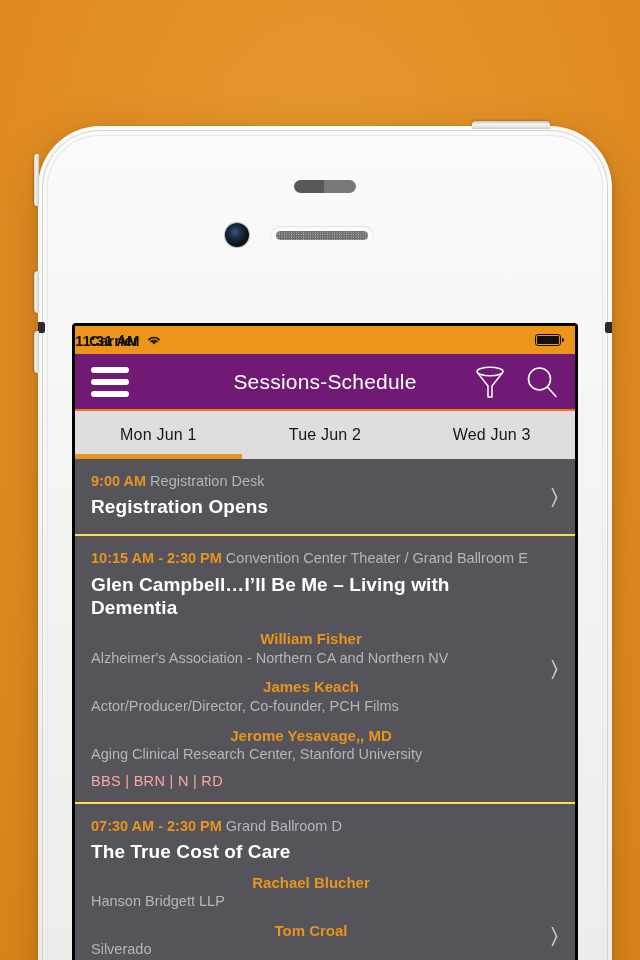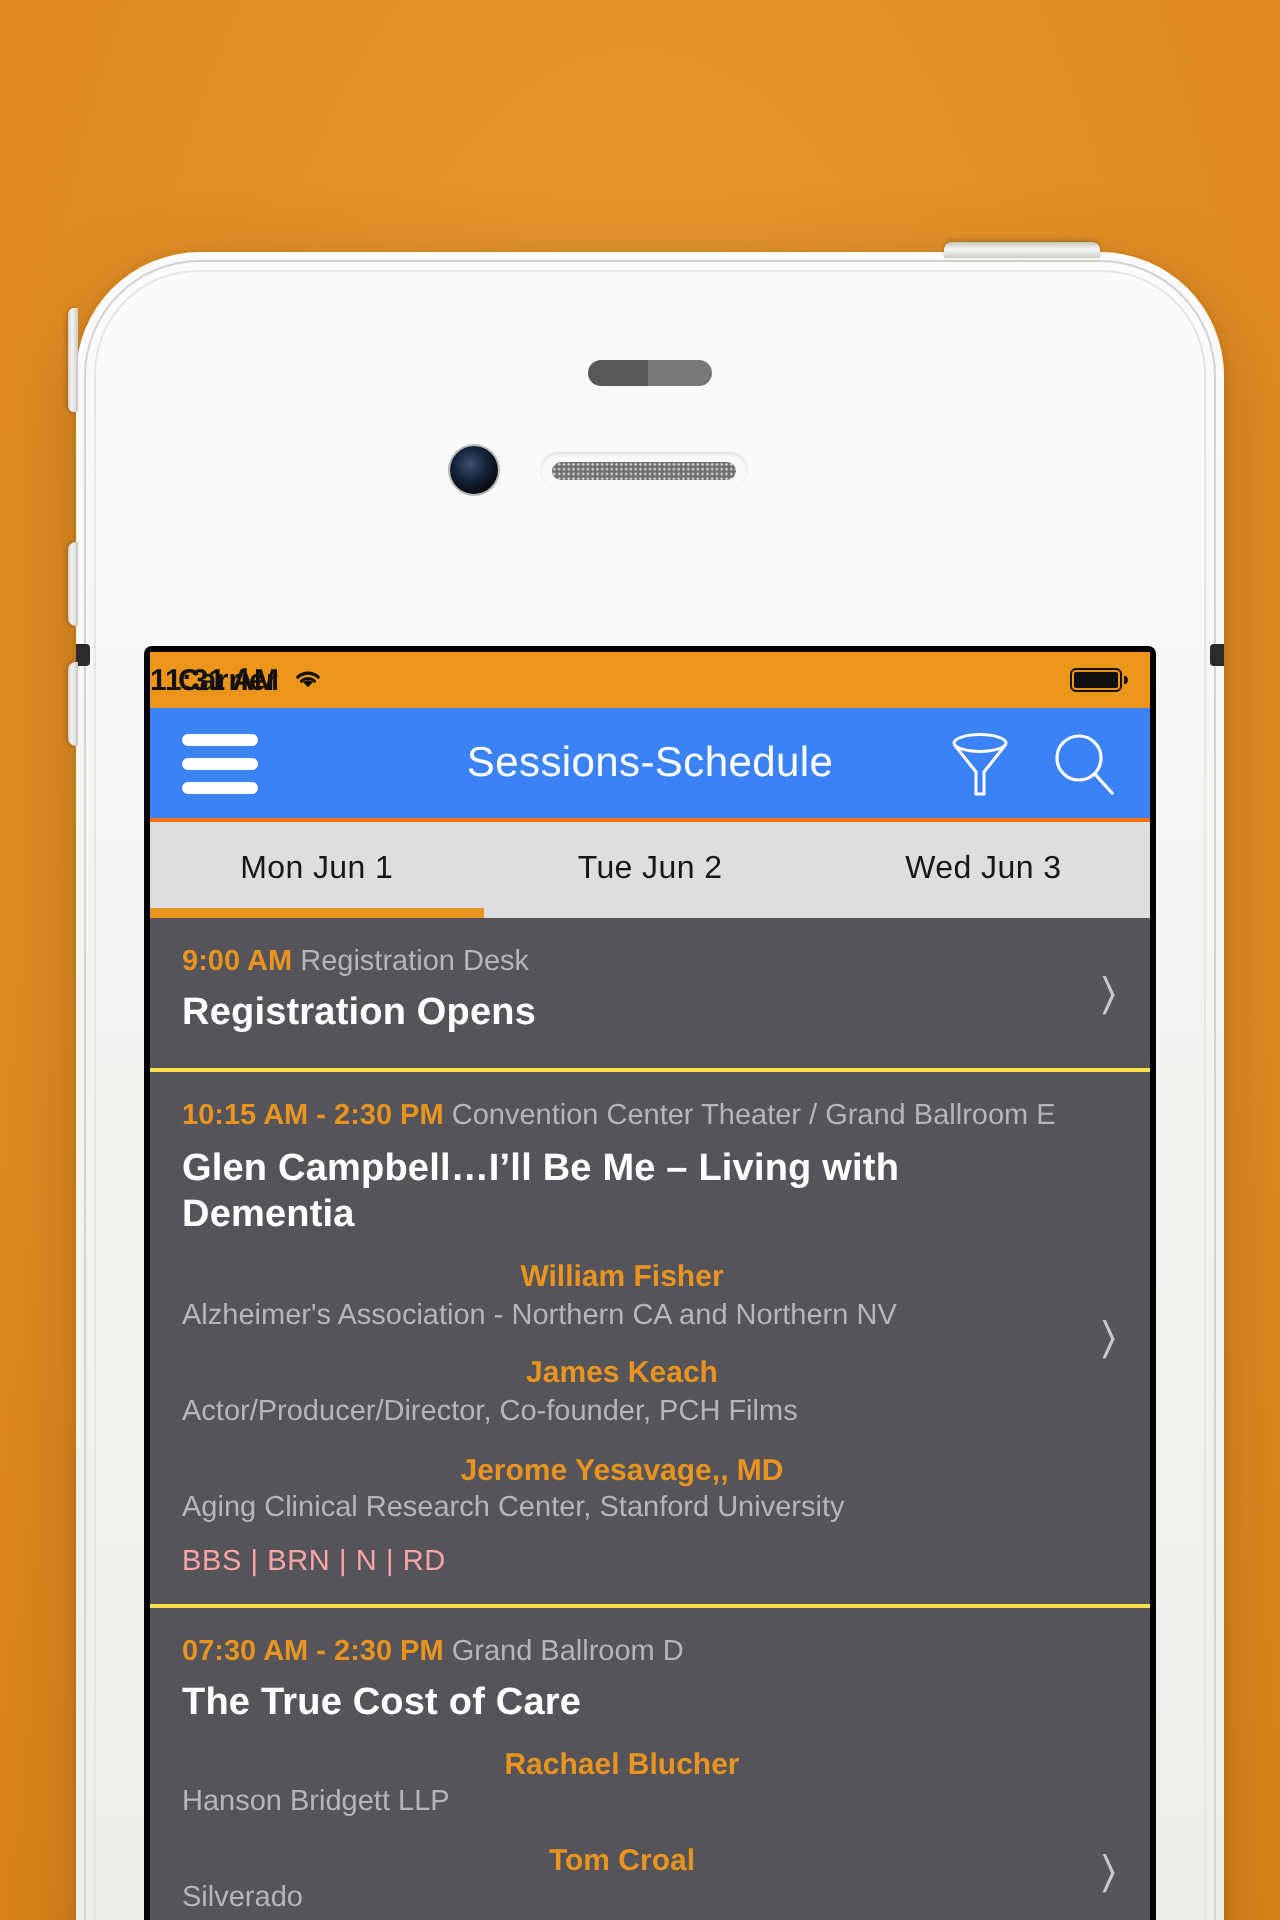--- a/index.html
+++ b/index.html
@@ -165,21 +165,21 @@
     right: -4px; top: 3px;
     width: 2.5px; height: 4px;
     background: #111;
     border-radius: 0 2px 2px 0;
   }
   .battery-fill { height: 100%; width: 100%; background: #111; border-radius: 1px; }
 
   
   .navbar {
     height: 55px;
-    background: #3b82f6;
+    background: #701a75;
     display: flex;
     align-items: center;
     padding: 0 16px;
     box-sizing: border-box;
     position: relative;
   }
   .hamburger { width: 38px; display: flex; flex-direction: column; gap: 6px; cursor: pointer; }
   .hamburger span { display:block; height: 6px; background:#fff; border-radius: 3px; }
   .nav-title {
     position: absolute;

